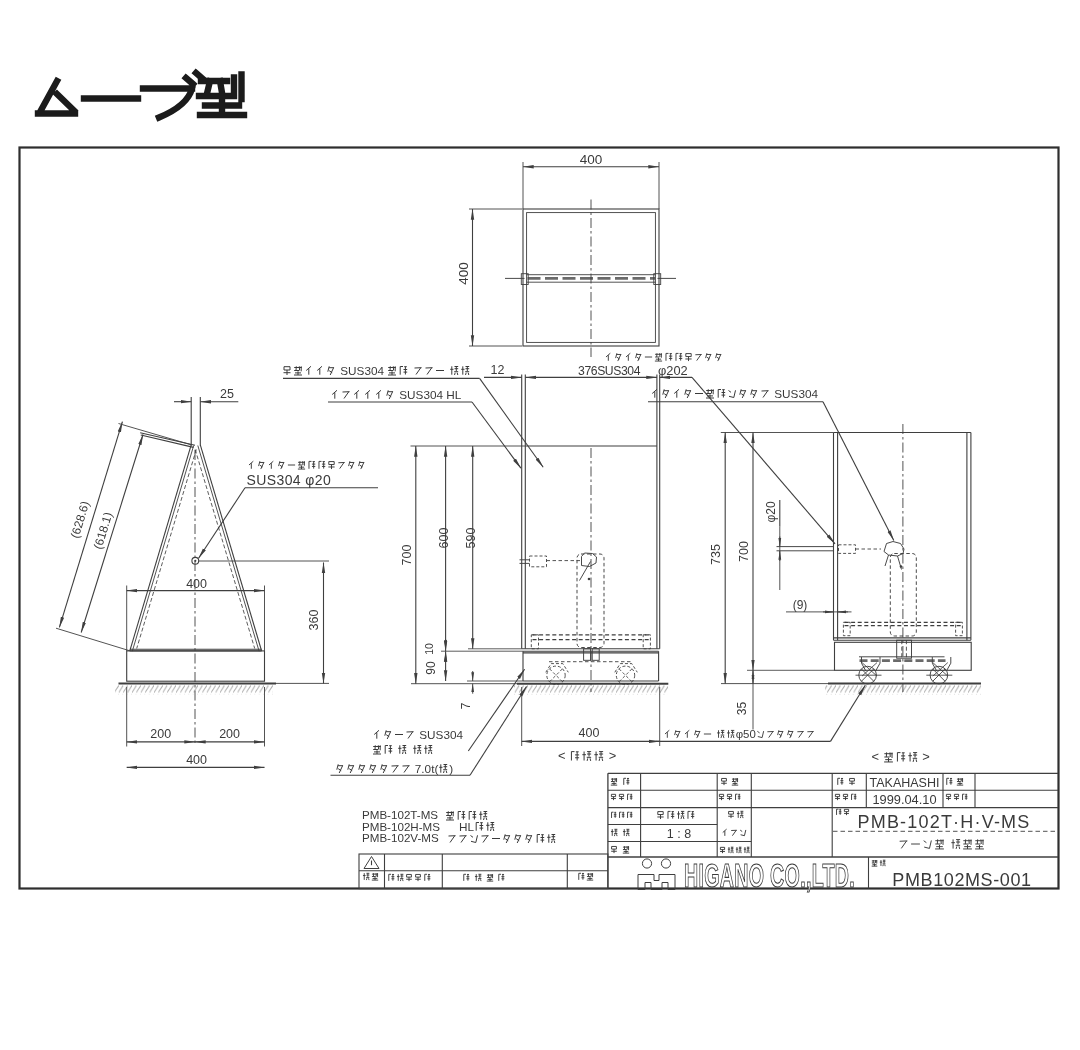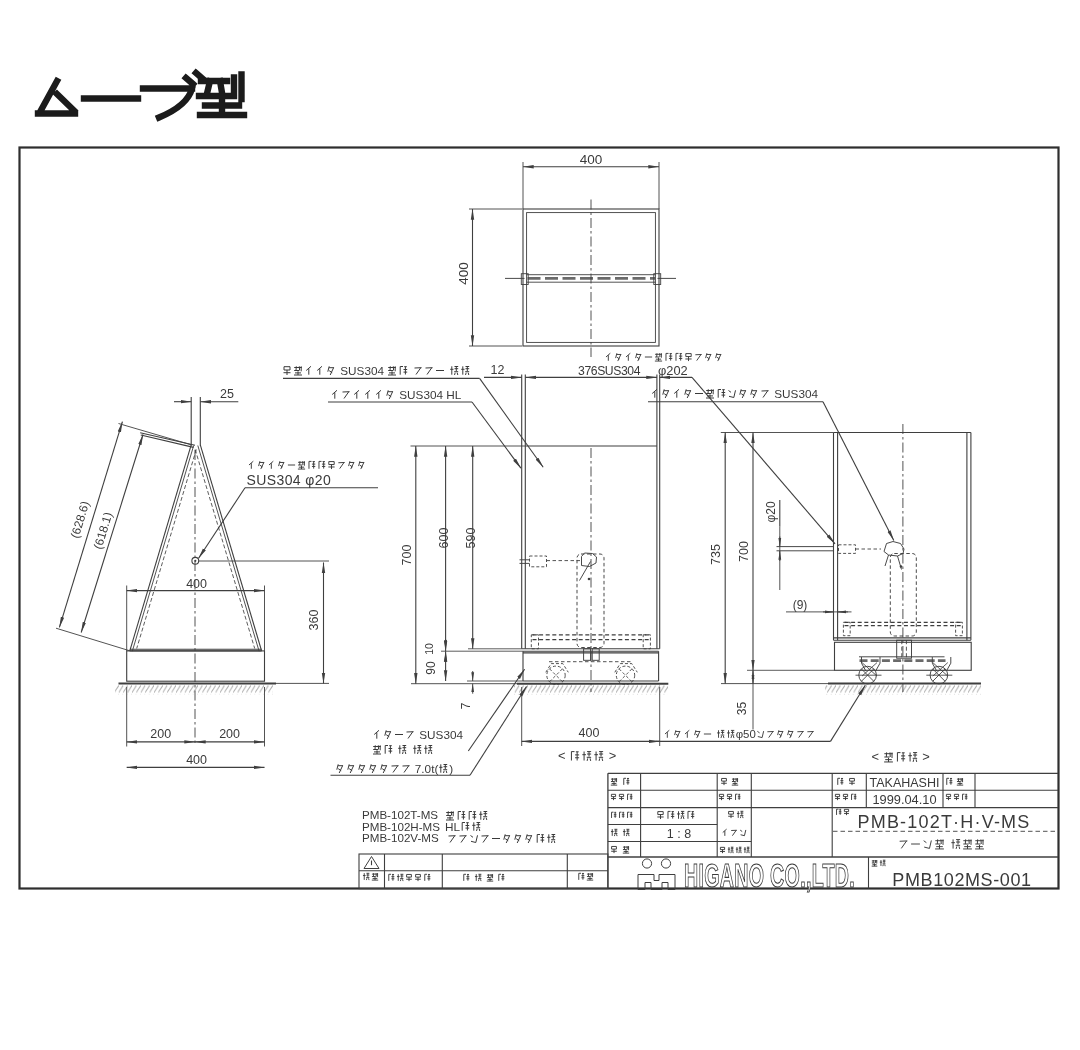--- a/index.html
+++ b/index.html
@@ -1409,21 +1409,21 @@
         <line x1="0.28" y1="0.08" x2="0.28" y2="0.92" stroke="#3a3a3a" stroke-width="0.1"></line>
         <line x1="0.12" y1="0.38" x2="0.45" y2="0.38" stroke="#3a3a3a" stroke-width="0.1"></line>
         <line x1="0.55" y1="0.1" x2="0.92" y2="0.1" stroke="#3a3a3a" stroke-width="0.1"></line>
         <line x1="0.55" y1="0.32" x2="0.92" y2="0.32" stroke="#3a3a3a" stroke-width="0.1"></line>
         <line x1="0.73" y1="0.1" x2="0.73" y2="0.55" stroke="#3a3a3a" stroke-width="0.1"></line>
         <line x1="0.52" y1="0.62" x2="0.92" y2="0.62" stroke="#3a3a3a" stroke-width="0.1"></line>
         <line x1="0.62" y1="0.72" x2="0.55" y2="0.95" stroke="#3a3a3a" stroke-width="0.1"></line>
         <line x1="0.82" y1="0.72" x2="0.88" y2="0.95" stroke="#3a3a3a" stroke-width="0.1"></line>
       </svg></span>
 
-<span class="jp" style="left:445px;top:821px;font-size:10.5px"><span class="lat" style="font-size:11.760000000000002px;vertical-align:top;letter-spacing:0">H</span><span class="lat" style="font-size:11.760000000000002px;vertical-align:top;letter-spacing:0">L</span><svg width="10" height="11" viewBox="0 0 1 1" style="margin-right:1px">
+<span class="jp" style="left:459px;top:821px;font-size:10.5px"><span class="lat" style="font-size:11.760000000000002px;vertical-align:top;letter-spacing:0">H</span><span class="lat" style="font-size:11.760000000000002px;vertical-align:top;letter-spacing:0">L</span><svg width="10" height="11" viewBox="0 0 1 1" style="margin-right:1px">
         <line x1="0.22" y1="0.1" x2="0.22" y2="0.92" stroke="#3a3a3a" stroke-width="0.1"></line>
         <line x1="0.22" y1="0.1" x2="0.5" y2="0.1" stroke="#3a3a3a" stroke-width="0.1"></line>
         <line x1="0.62" y1="0.12" x2="0.88" y2="0.12" stroke="#3a3a3a" stroke-width="0.1"></line>
         <line x1="0.74" y1="0.12" x2="0.74" y2="0.9" stroke="#3a3a3a" stroke-width="0.1"></line>
         <line x1="0.55" y1="0.4" x2="0.92" y2="0.4" stroke="#3a3a3a" stroke-width="0.1"></line>
         <line x1="0.55" y1="0.66" x2="0.92" y2="0.66" stroke="#3a3a3a" stroke-width="0.1"></line>
       </svg><svg width="10" height="11" viewBox="0 0 1 1" style="margin-right:1px">
         <line x1="0.28" y1="0.08" x2="0.28" y2="0.92" stroke="#3a3a3a" stroke-width="0.1"></line>
         <line x1="0.12" y1="0.38" x2="0.45" y2="0.38" stroke="#3a3a3a" stroke-width="0.1"></line>
         <line x1="0.55" y1="0.1" x2="0.92" y2="0.1" stroke="#3a3a3a" stroke-width="0.1"></line>

